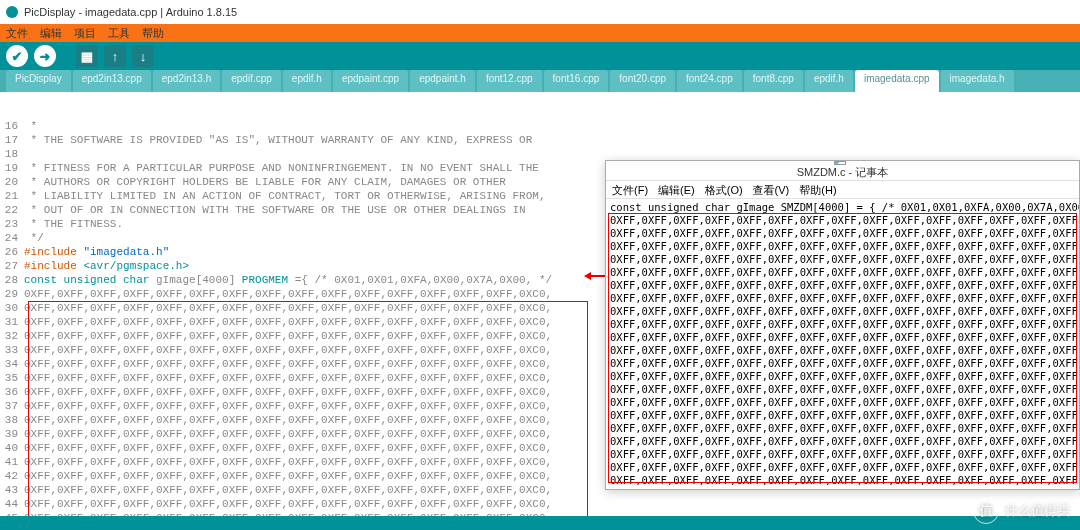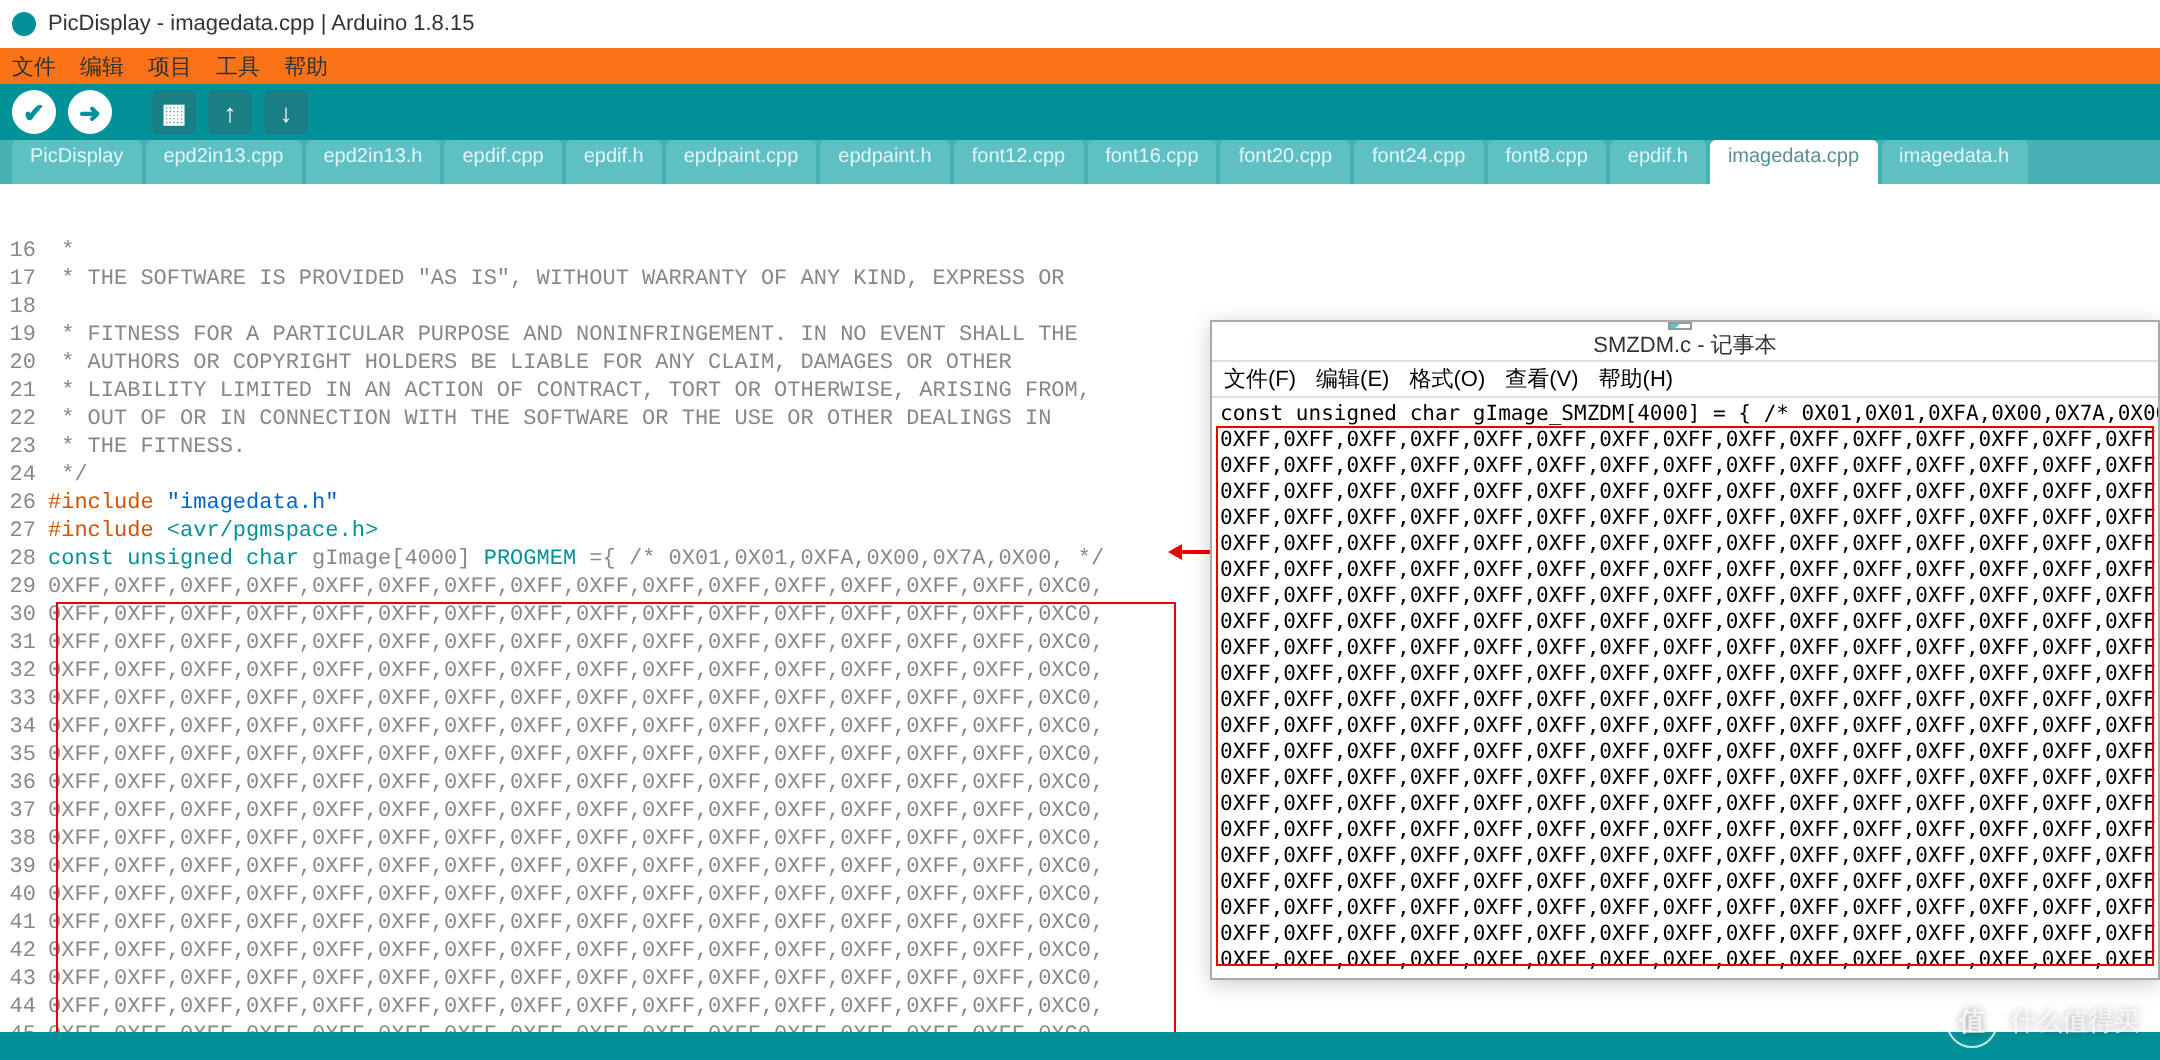--- a/index.html
+++ b/index.html
@@ -22,21 +22,21 @@
 .code .str { color: #0066cc; }
 .code .inc { color: #d35400; }
 .code .ctype { color: #009298; }
 .code .lit { color: #888; }
 .redbox { position: absolute; border: 1px solid #e00; pointer-events: none; }
 .arrow { position: absolute; left: 589px; top: 275px; width: 20px; height: 2px; background: #e00; }
 .arrow::after { content: ""; position: absolute; left: -5px; top: -3px; width: 0; height: 0; border-right: 7px solid #e00; border-top: 4px solid transparent; border-bottom: 4px solid transparent; }
 .notepad { position: absolute; left: 605px; top: 160px; width: 475px; background: #fff; border: 1px solid #aaa; box-shadow: 0 2px 10px rgba(0,0,0,0.2); font-size: 11px; }
 .np-title { height: 20px; background: #fff; display: flex; align-items: center; padding: 0 6px; font-size: 11px; color: #333; border-bottom: 1px solid #e0e0e0; flex-direction: column; }
 .np-title .np-icon { width: 12px; height: 12px; background: linear-gradient(135deg,#5bc0de 40%,#fff 40%); margin-right: 6px; border: 1px solid #999; }
-.np-menu { height: 18px; display: flex; align-items: center; padding: 0 6px; gap: 10px; font-size: 11px; border-bottom: 1px solid #e0e0e0; }
+.np-menu { height: 18px; display: flex; align-items: flex-end; padding: 0 6px; gap: 10px; font-size: 11px; border-bottom: 1px solid #e0e0e0; }
 .np-body { padding: 2px 4px; font-family: Consolas, monospace; font-size: 10.5px; line-height: 13px; white-space: pre; overflow: hidden; }
 .watermark { position: absolute; right: 10px; bottom: 6px; display: flex; align-items: center; color: rgba(255,255,255,0.75); font-size: 13px; text-shadow: 0 0 4px rgba(0,0,0,0.4); }
 .watermark .circ { width: 26px; height: 26px; border: 1.5px solid rgba(255,255,255,0.75); border-radius: 50%; display: flex; align-items: center; justify-content: center; margin-right: 6px; font-weight: bold; }
 .footer { position: absolute; bottom: 0; left: 0; right: 0; height: 14px; background: #009298; }
 </style>
 </head>
 <body>
 
 <div class="titlebar">
   <span class="icon-arduino"></span>

